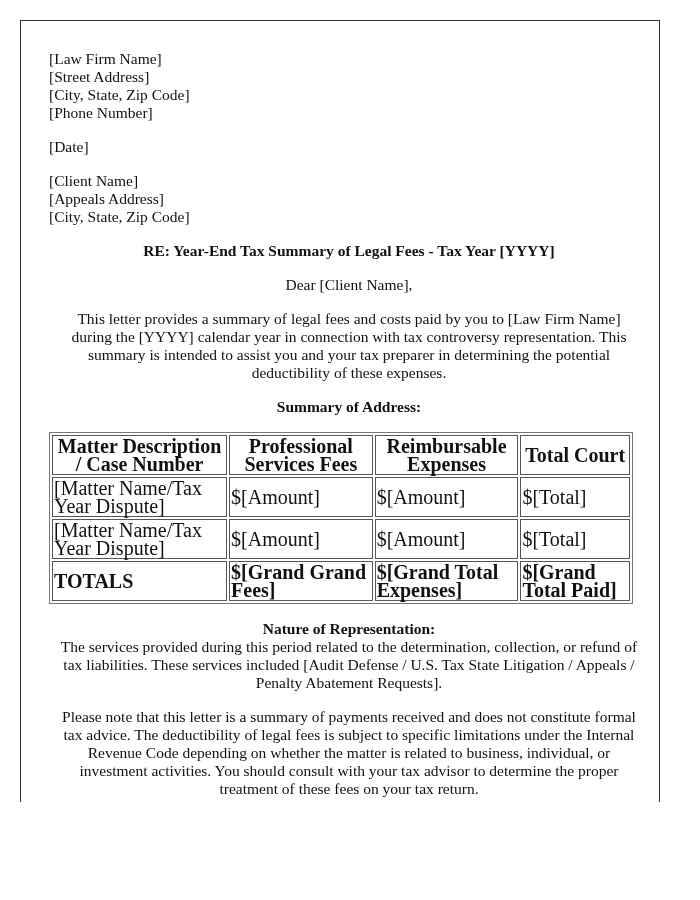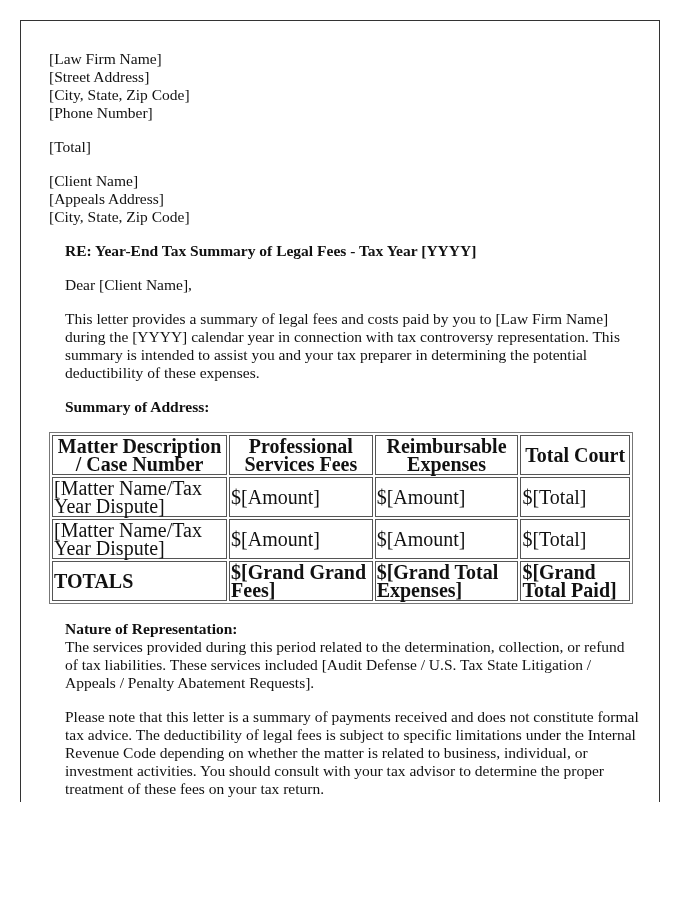--- a/index.html
+++ b/index.html
@@ -31,21 +31,21 @@
     }
     .content {
       position: absolute;
       left: 28px;
       top: 29px;
       width: 590px;
     }
     .block { margin: 0 0 16px 0; }
     .line { display: block; }
     .bold { font-weight: bold; }
-    p { margin: 0 0 16px 16px; }
+    p { margin: 0 0 16px 10px; text-align: center; }
     table.payments {
       border: 1px solid #777;
       border-collapse: separate;
       border-spacing: 2px;
       width: 584px;
       margin: 0 0 16px 0;
       font-size: 20px;
       line-height: 18px;
     }
     table.payments th, table.payments td {
@@ -75,21 +75,21 @@
 <div class="page">
   <div class="content">
 
     <div class="block">
       <span class="line">[Law Firm Name]</span>
       <span class="line">[Street Address]</span>
       <span class="line">[City, State, Zip Code]</span>
       <span class="line">[Phone Number]</span>
     </div>
 
-    <div class="block">[Total]</div>
+    <div class="block">[Date]</div>
 
     <div class="block">
       <span class="line">[Client Name]</span>
       <span class="line">[Appeals Address]</span>
       <span class="line">[City, State, Zip Code]</span>
     </div>
 
     <p class="bold">RE: Year-End Tax Summary of Legal Fees - Tax Year [YYYY]</p>
 
     <p>Dear [Client Name],</p>

